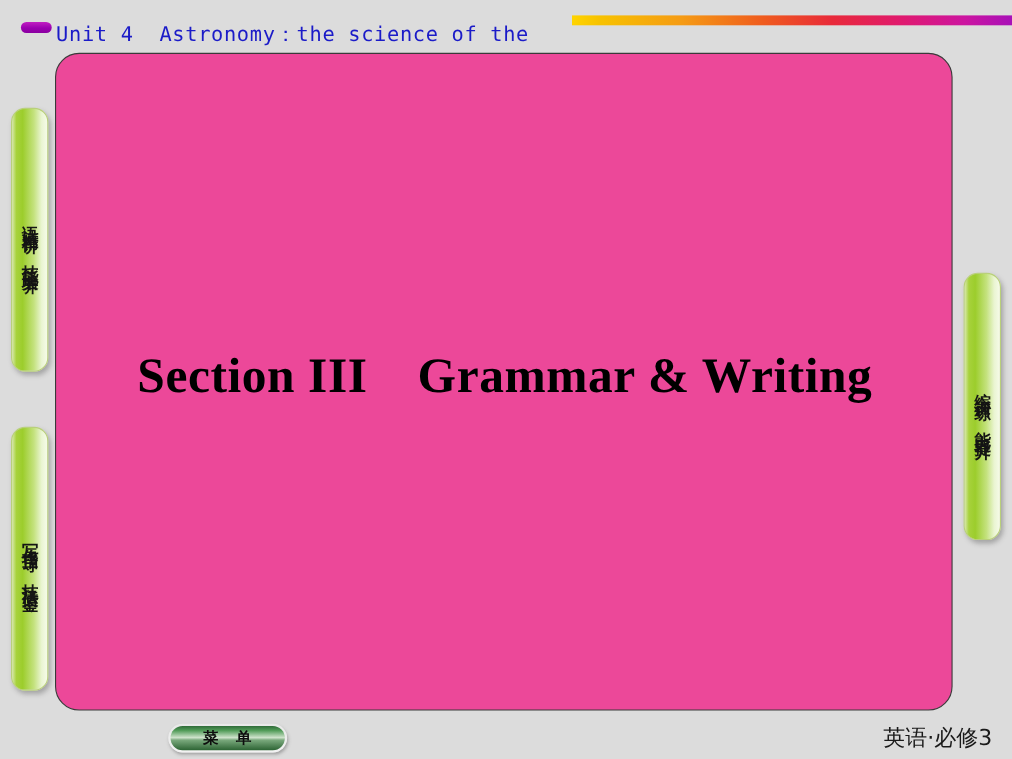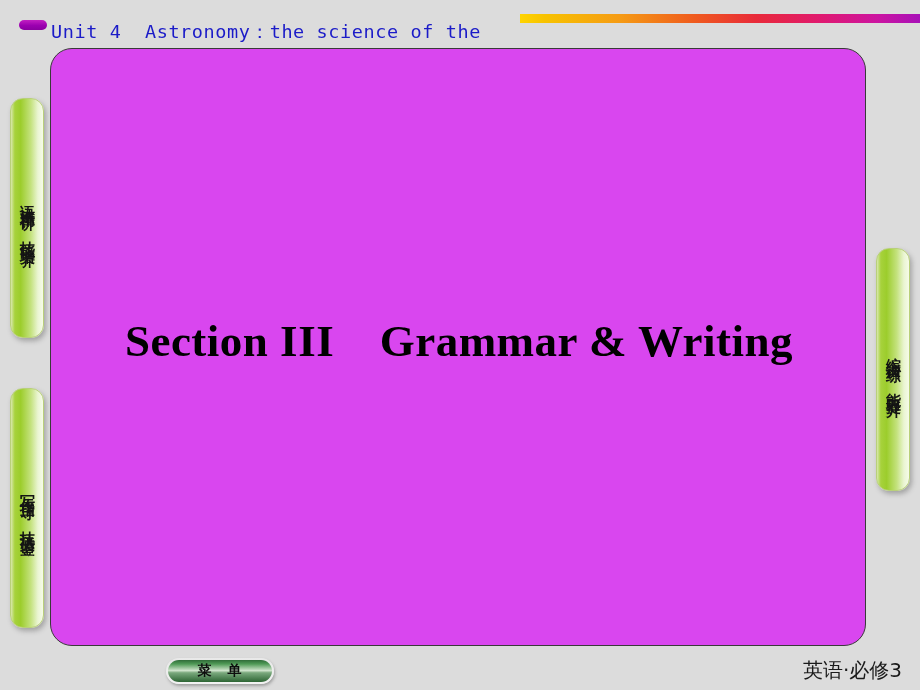--- a/index.html
+++ b/index.html
@@ -65,21 +65,21 @@
        #9b0fc0 100%);
   }
 
   
   #content-panel {
     position: absolute;
     left: 50px;
     top: 48px;
     width: 816px;
     height: 598px;
-    background: #d946ef;
+    background: #ec4899;
     border: 1.6px solid #3a3a3a;
     border-radius: 22px;
     box-sizing: border-box;
   }
 
   #slide-title {
     position: absolute;
     left: 0;
     top: 262px;
     width: 816px;
@@ -139,21 +139,21 @@
   #tab-training {
     left: 876px;
     top: 248px;
     width: 34px;
     height: 243px;
   }
 
   
   #menu-button {
     position: absolute;
-    left: 166px;
+    left: 153px;
     top: 658px;
     width: 108px;
     height: 26px;
     border-radius: 14px;
     background: linear-gradient(to bottom, #e8e8e8 0%, #f2f2f2 100%);
     box-shadow: 1px 2px 3px rgba(90,90,90,0.45);
     display: flex;
     align-items: flex-end;
     justify-content: center;
     box-sizing: border-box;

